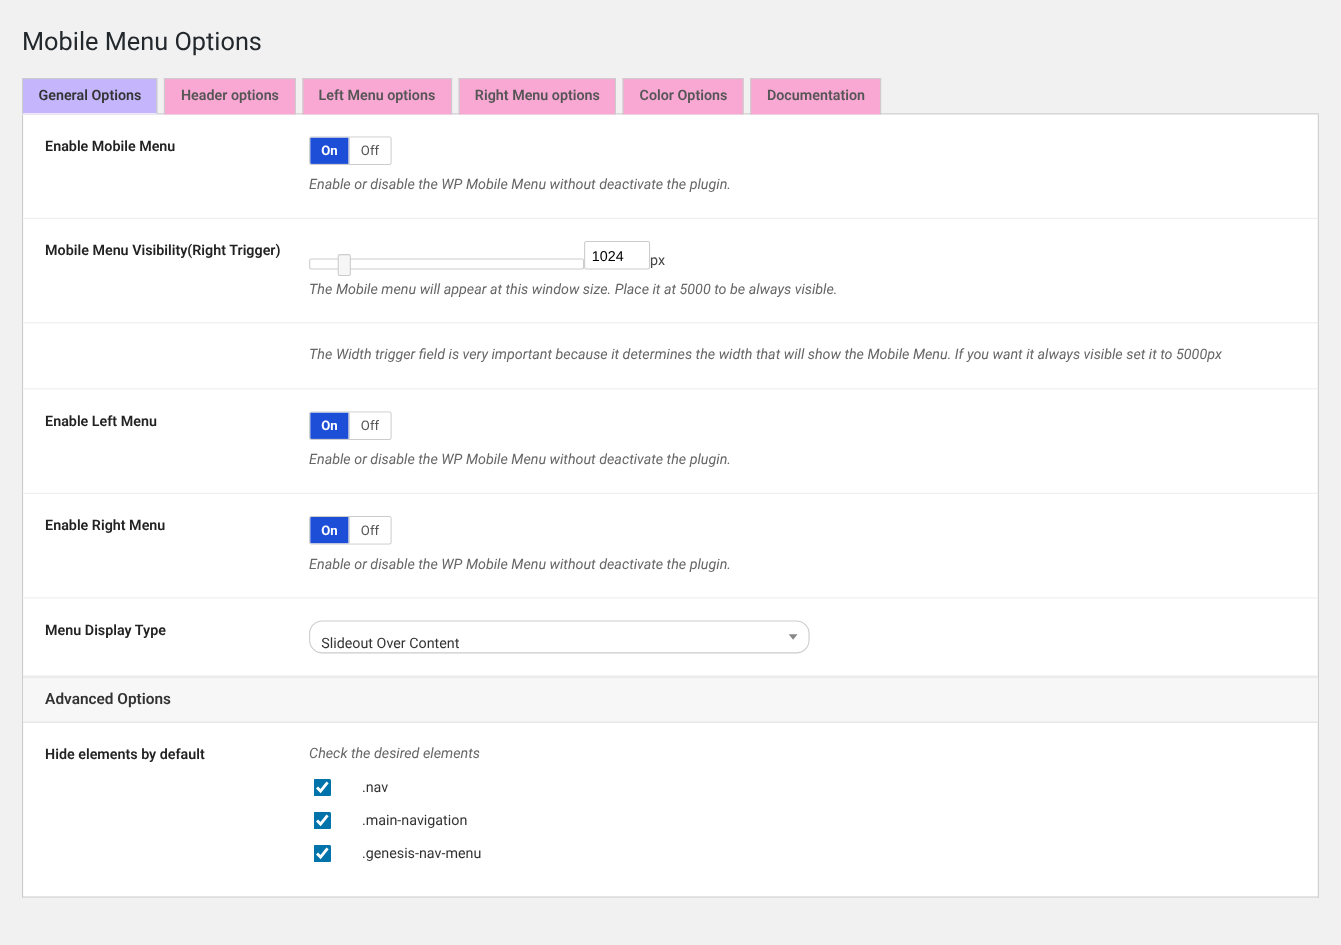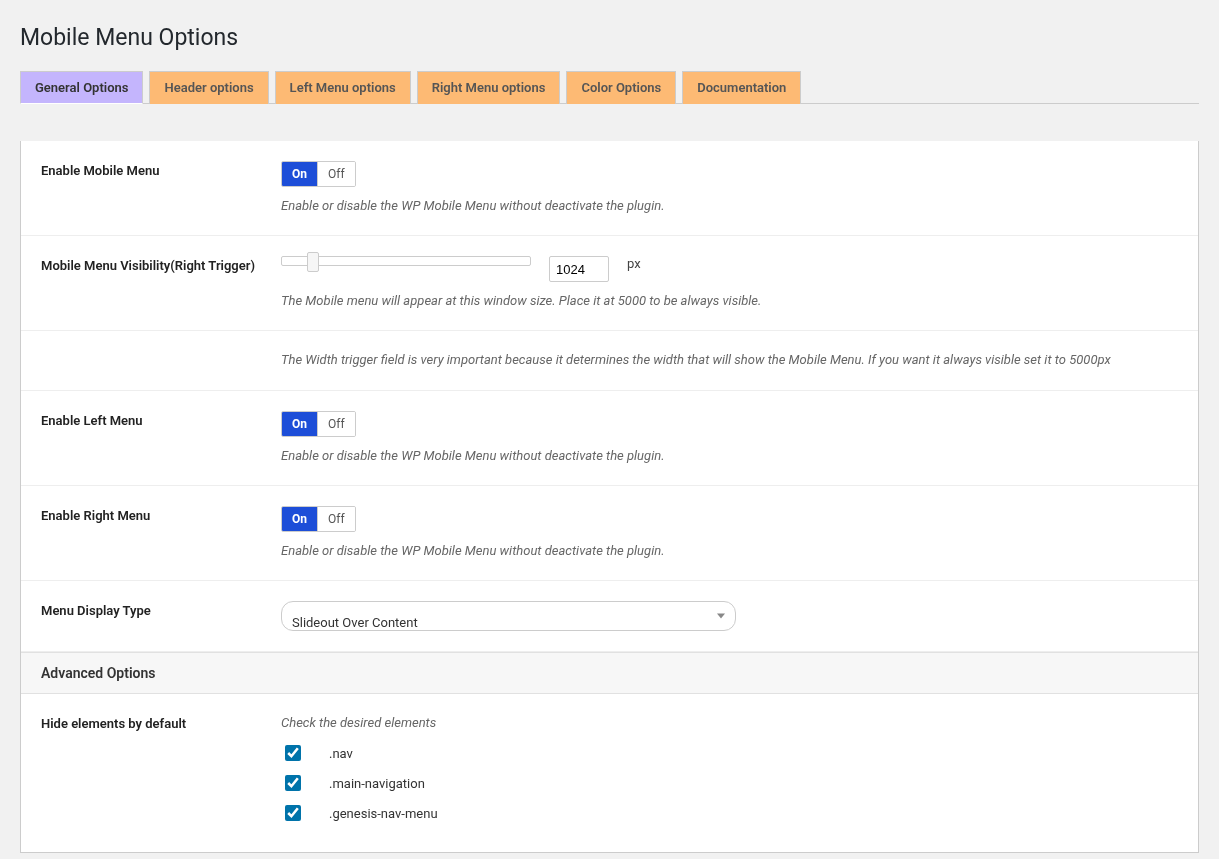--- a/index.html
+++ b/index.html
@@ -21,40 +21,39 @@
     display: flex;
     gap: 6px;
     margin: 0;
     padding: 0;
     list-style: none;
     border-bottom: 1px solid #ccc;
     position: relative;
     z-index: 1;
   }
   .tab-nav li {
-    background: #fdba74;
+    background: #f9a8d4;
     border: 1px solid #ccc;
     border-bottom: none;
     padding: 8px 14px;
     color: #555;
     font-weight: 600;
     font-size: 13px;
     cursor: pointer;
     margin-bottom: -1px;
   }
   .tab-nav li.active {
     background: #c4b5fd;
     border-bottom: 1px solid #fff;
     color: #333;
   }
   .panel {
     background: #fff;
     border: 1px solid #ccc;
     border-top: none;
-    margin-top: 37px;
   }
   .setting-row {
     display: flex;
     padding: 20px;
     border-bottom: 1px solid #eee;
   }
   .setting-label {
     flex: 0 0 240px;
     font-weight: 600;
     color: #222;
@@ -86,21 +85,21 @@
     color: #555;
   }
   .switch span.on-active {
     background: #1d4ed8;
     color: #fff;
     font-weight: 700;
   }
   .switch span.off-side {
     border-left: 1px solid #ccc;
   }
-  .slider-row { display:flex; align-items:flex-start; gap:18px; }
+  .slider-row { display:flex; align-items:flex-end; }
   .slider-track {
     position: relative;
     width: 250px;
     height: 10px;
     background: #fff;
     border: 1px solid #ccc;
     border-radius: 2px;
   }
   .slider-handle {
     position: absolute;

